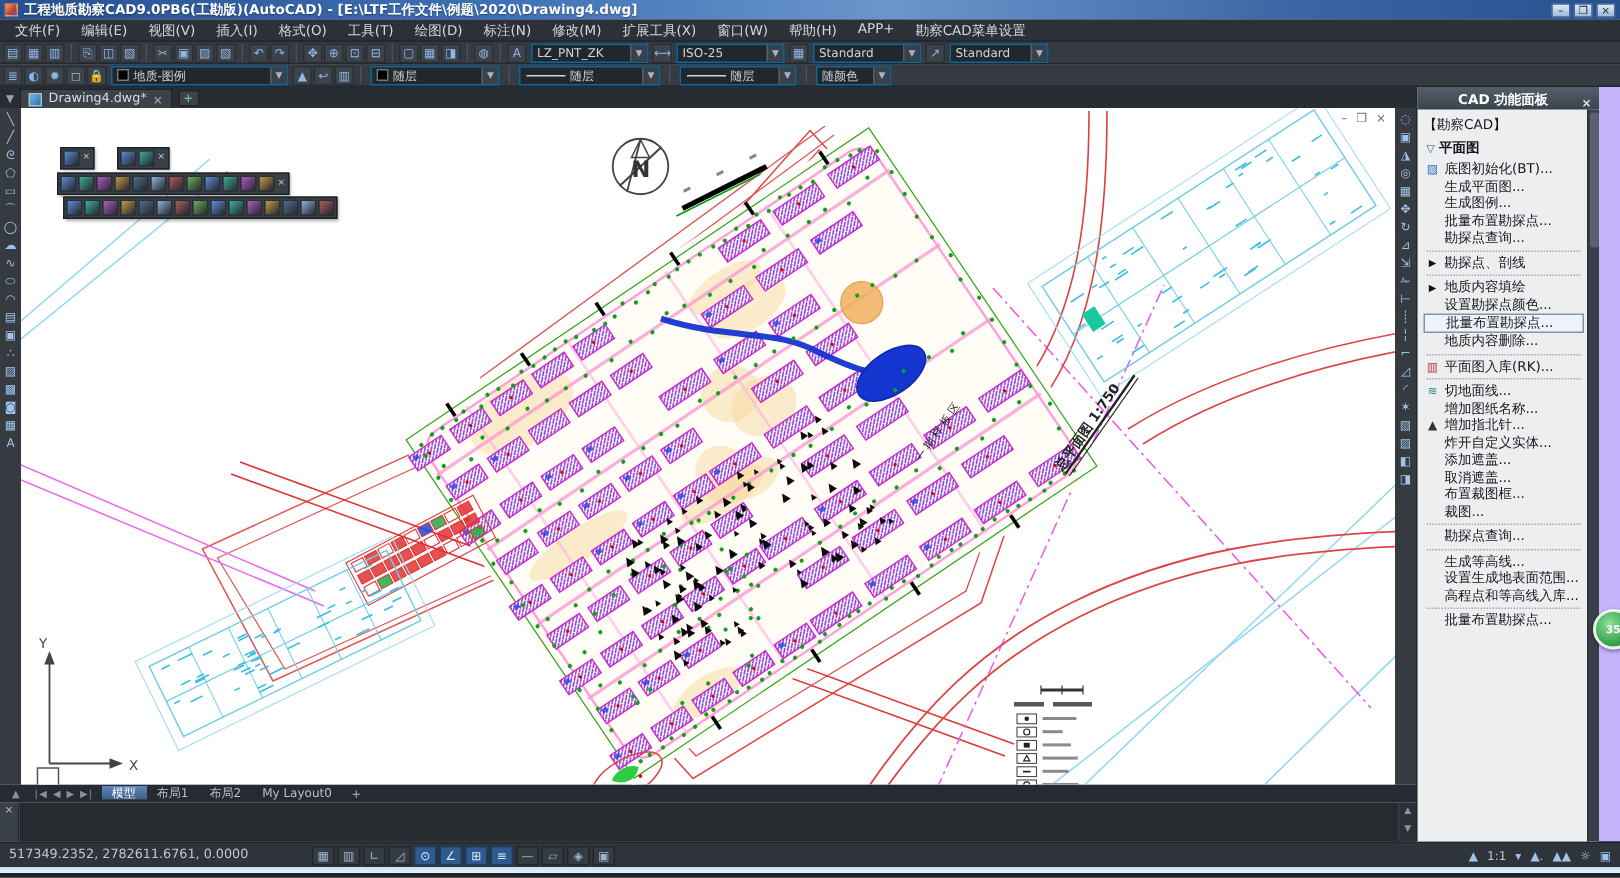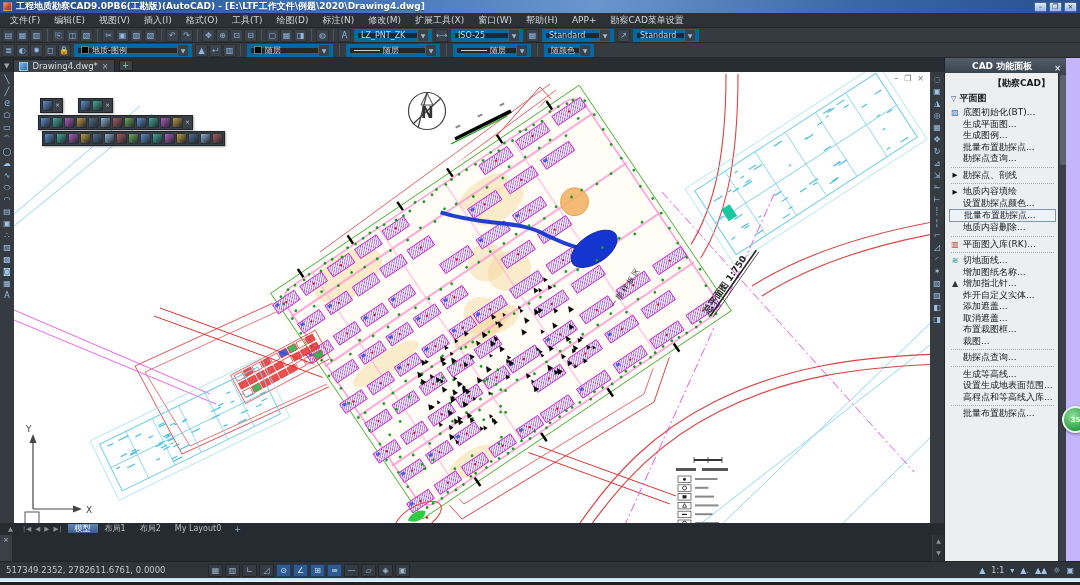--- a/index.html
+++ b/index.html
@@ -15,21 +15,21 @@
   .winbtn { width:13px; height:10px; background:linear-gradient(#dfe9f5,#9fb8d8); border:1px solid #4a6a95; color:#123; font-size:7px; line-height:8px; text-align:center; border-radius:1px; }
 
   
   .menubar { height:15px; background:#2c3137; display:flex; align-items:center; padding:0 4px; gap:2px; border-bottom:1px solid #22262b; flex:0 0 auto; }
   .menu-item { color:#d4d8dd; font-size:9px; padding:0 6px; white-space:nowrap; }
 
   
   .tbrow { height:15px; background:#353b41; display:flex; align-items:center; padding:0 2px; border-bottom:1px solid #24282d; flex:0 0 auto; gap:1px; }
   .tbtn { width:13px; height:13px; background:#3c434b; border:1px solid #2b3036; border-radius:1px; color:#8fb7e8; font-size:8px; line-height:11px; text-align:center; flex:0 0 auto; overflow:hidden; }
   .tbsep { width:1px; height:12px; background:#23272c; border-right:1px solid #4a525a; margin:0 3px; flex:0 0 auto; }
-  .combo { height:13px; background:#23272c; border:4px solid #0369a1; display:flex; align-items:center; font-size:8px; color:#cfd4d9; margin:0 2px; flex:0 0 auto; }
+  .combo { height:13px; background:#23272c; border:1px solid #0369a1; display:flex; align-items:center; font-size:8px; color:#cfd4d9; margin:0 2px; flex:0 0 auto; }
   .combo .cval { padding:0 3px; white-space:nowrap; overflow:hidden; flex:1; }
   .combo .carr { width:11px; height:11px; background:#3a4149; color:#9fb6cc; font-size:6px; line-height:11px; text-align:center; border-left:1px solid #555d66; }
   .chip { width:8px; height:8px; background:#000; border:1px solid #777; margin-left:3px; flex:0 0 auto; }
   .ltline { width:26px; height:1px; background:#cfd4d9; margin-left:4px; flex:0 0 auto; }
 
   
   .doctabs { height:14px; background:#282d33; display:flex; align-items:flex-end; padding-left:2px; flex:0 0 auto; }
   .tabarr { color:#9aa2ab; font-size:7px; padding:0 4px 2px 2px; }
   .doctab { height:13px; background:#3b424a; border:1px solid #1f2327; border-bottom:none; display:flex; align-items:center; padding:0 5px; gap:4px; }
   .doctab .dicon { width:9px; height:9px; background:linear-gradient(135deg,#7fb3e8,#2b6cb5); border:1px solid #9cc; }
@@ -81,21 +81,21 @@
 
   .taskstrip { height:4px; background:linear-gradient(#bfe0f5,#e9f5fc); flex:0 0 auto; }
 
   
   .rpanel { width:122px; background:#eceef0; display:flex; flex-direction:column; border-left:1px solid #1f2428; flex:0 0 auto; position:relative; }
   .phead { height:15px; background:linear-gradient(#545f6b,#39434e); color:#fff; font-size:9px; font-weight:bold; display:flex; align-items:flex-end; padding:0 5px; flex:0 0 auto; }
   .phead .pt { flex:1; text-align:center; }
   .phead .px { color:#dfe4e9; font-size:8px; }
   .pbody { flex:1; display:flex; min-height:0; }
   .plist { flex:1; padding:3px 2px 0 4px; overflow:hidden; font-size:9px; color:#15181c; }
-  .pgroup { font-weight:bold; padding:1px 0;margin-left:44px; }
+  .pgroup { font-weight:normal; padding:1px 0; }
   .psection { display:flex; align-items:center; gap:3px; padding:1px 0 2px 2px; font-weight:bold; }
   .psection .tri { color:#2c4f7c; font-size:7px; }
   .pitem { display:flex; align-items:center; gap:3px; padding:0 1px; height:11.5px; white-space:nowrap; overflow:hidden; }
   .pitem .icn { width:10px; height:9px; font-size:8px; line-height:9px; text-align:center; flex:0 0 auto; }
   .pitem .noicn { width:10px; flex:0 0 auto; }
   .pitem .arr { color:#111; font-size:6.5px; width:10px; text-align:center; flex:0 0 auto; }
   .pitem.hl { background:#eef3f9; border:1px solid #8094ac; height:13px; }
   .psep { border-top:1px dotted #a3a9af; margin:2px 2px 2px 2px; }
   .pscroll { width:8px; background:#394049; flex:0 0 auto; border-left:1px solid #2a2f35; }
   .pthumb { width:6px; height:90px; background:#5a636d; margin:2px auto; border-radius:2px; }

